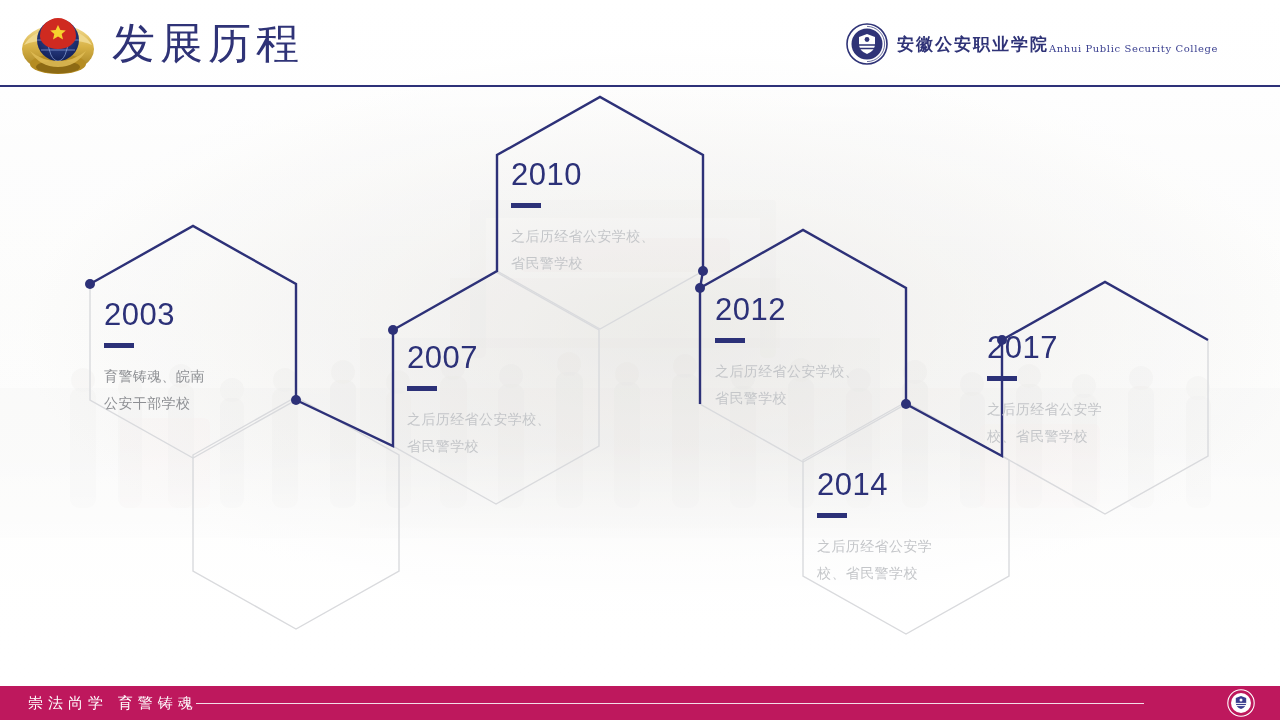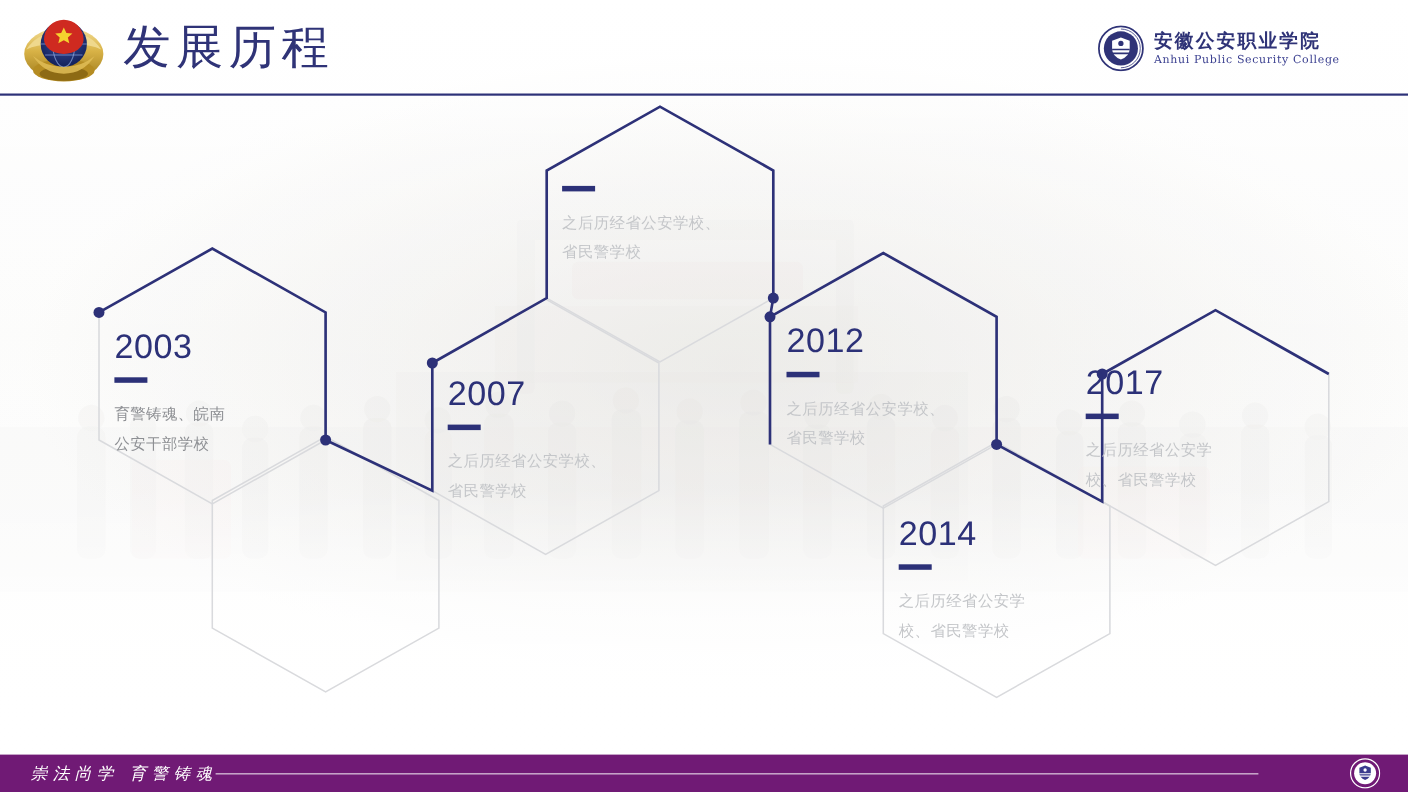--- a/index.html
+++ b/index.html
@@ -54,21 +54,21 @@
     font-weight:400;
     font-family:"DejaVu Serif","Liberation Serif",serif;
     white-space:nowrap;
   }
   .college-logo{
     position:absolute;right:62px;top:20px;
     display:flex;align-items:center;gap:9px;
     height:48px;
   }
   .college-seal{width:42px;height:42px;flex:0 0 42px;}
-  .college-names{display:flex;flex-direction:column;align-items:flex-start;justify-content:center;}
+  .college-names{display:flex;align-items:flex-end;justify-content:center;}
   .college-cn{
     font-size:17px;line-height:21px;color:#2f3377;letter-spacing:2px;
     font-family:"DejaVu Serif","Liberation Serif",serif;
     white-space:nowrap;font-weight:600;
   }
   .college-en{
     font-size:10px;line-height:12px;color:#3b4090;letter-spacing:.6px;
     white-space:nowrap;
     font-family:"DejaVu Serif","Liberation Serif",serif;
   }
@@ -90,21 +90,21 @@
     font-size:14px;line-height:27px;color:#8d8f93;
     letter-spacing:.4px;
     white-space:pre-line;
   }
   .node.dim .desc{color:#c4c6c9;}
   .node.dark .desc{color:#8d8f93;}
 
   
   .footer{
     position:absolute;left:0;top:686px;width:1280px;height:34px;
-    background:#701a75;z-index:7;font-style:italic;
+    background:#be185d;z-index:7;
   }
   .footer-motto{
     position:absolute;left:28px;top:8px;
     color:#ffffff;font-size:15px;line-height:19px;letter-spacing:5px;
     white-space:nowrap;
     font-family:"DejaVu Serif","Liberation Serif",serif;
   }
   .footer-line{
     position:absolute;left:196px;top:17px;width:948px;height:1px;
     background:rgba(255,255,255,.85);
@@ -286,20 +286,21 @@
 
 
     <div class="node dim" style="left:407px;top:341px;">
       <div class="year">2007</div>
       <div class="bar"></div>
       <div class="desc">之后历经省公安学校、
 省民警学校</div>
     </div>
 
     <div class="node dim" style="left:511px;top:158px;">
+      <div class="year">2010</div>
       <div class="bar"></div>
       <div class="desc">之后历经省公安学校、
 省民警学校</div>
     </div>
 
     <div class="node dim" style="left:715px;top:293px;">
       <div class="year">2012</div>
       <div class="bar"></div>
       <div class="desc">之后历经省公安学校、
 省民警学校</div>

